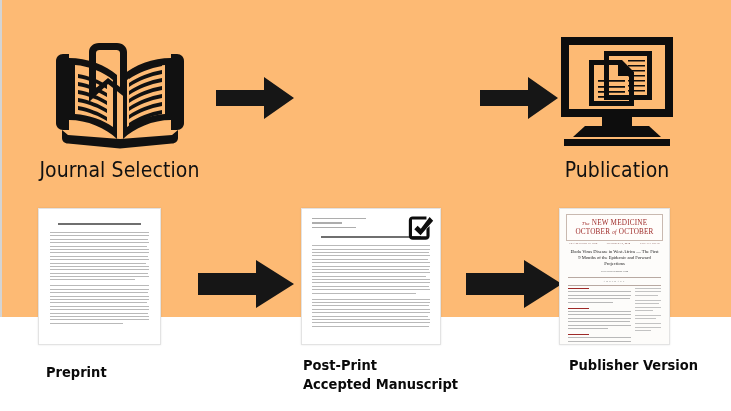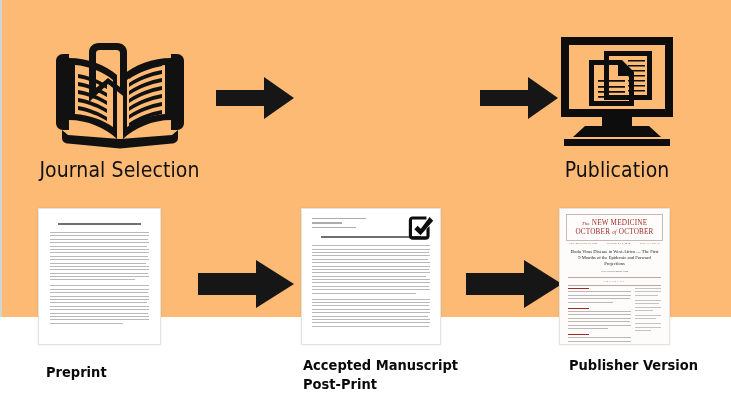--- a/index.html
+++ b/index.html
@@ -336,22 +336,22 @@
           <div class="ln" style="width:99%"></div>
             <div class="ln" style="width:100%"></div>
           <div class="ln" style="width:100%"></div>
             <div class="ln" style="width:98%"></div>
           <div class="ln" style="width:100%"></div>
             <div class="ln" style="width:100%"></div>
           <div class="ln" style="width:99%"></div>
         </div>
       </div>
       <div class="doc-label" style="left:2px; top:148px;">
+        <div>Post-Print</div>
         <div>Accepted Manuscript</div>
-        <div>Post-Print</div>
       </div>
     </div>
 
     <div class="arrow" style="left:464px; top:60px;">
       <svg width="96" height="48" viewBox="0 0 96 48" aria-hidden="true">
         <path d="M0 13 L58 13 L58 0 L96 24 L58 48 L58 35 L0 35 Z" fill="#161616"></path>
       </svg>
     </div>
 
     <div class="doc-cell" style="left:557px; top:8px;">

